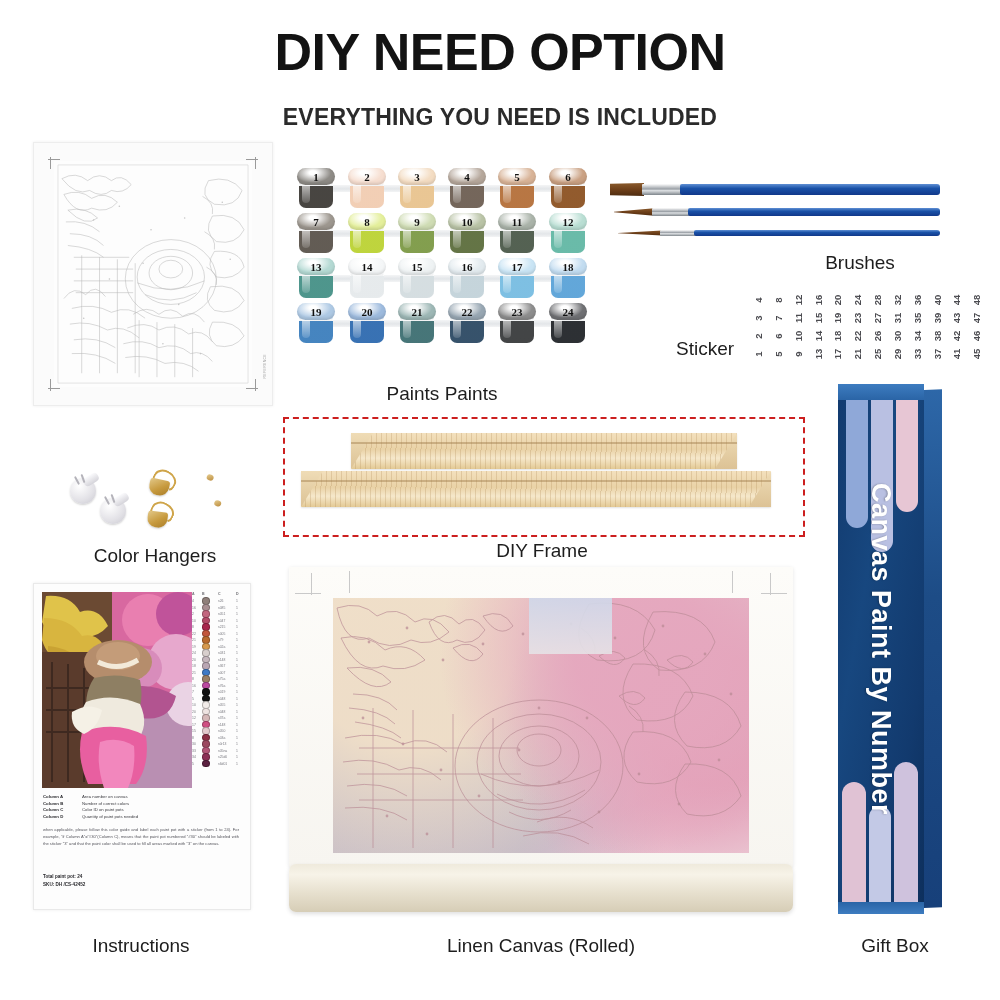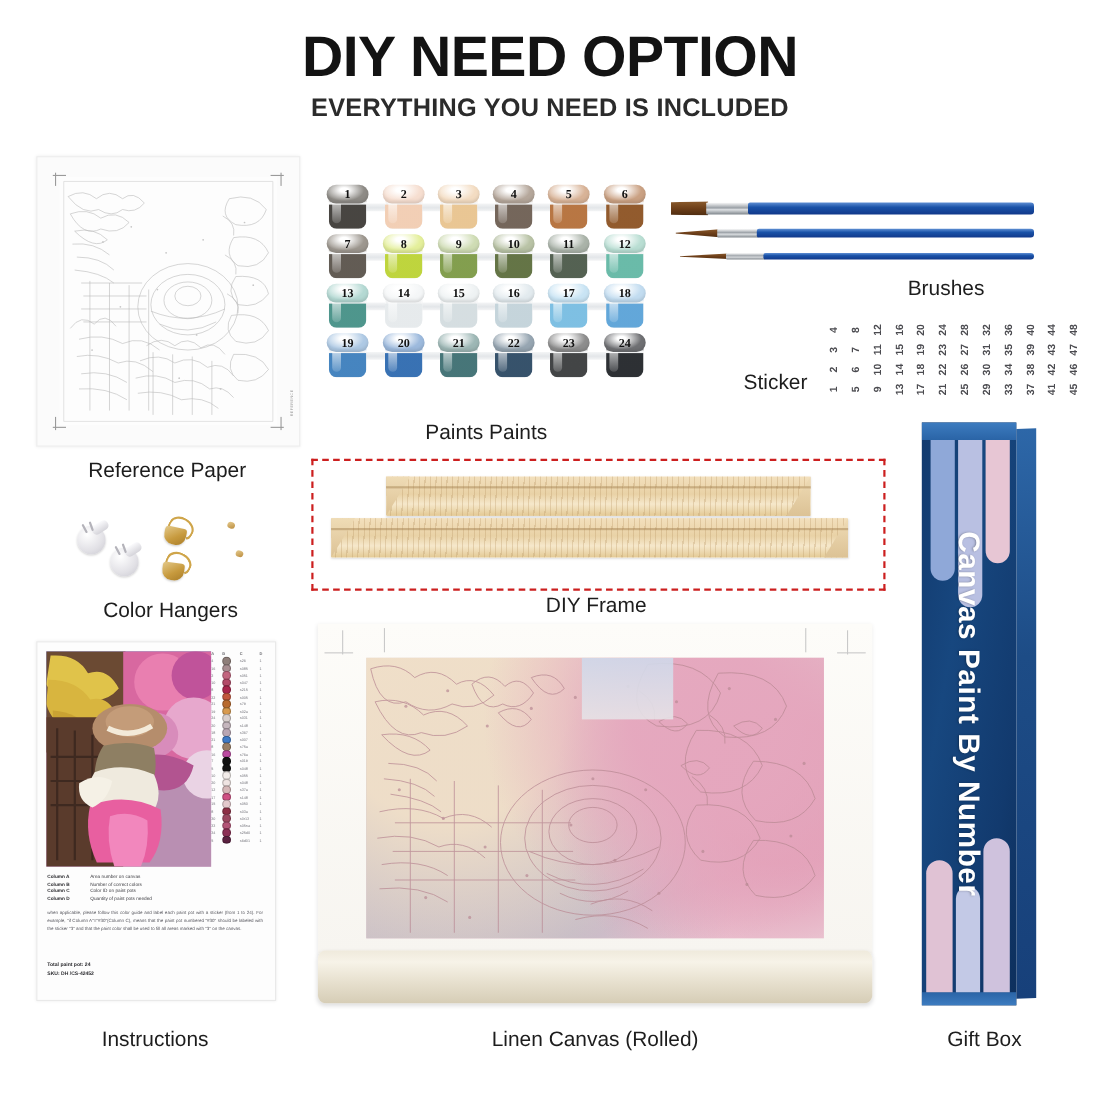--- a/index.html
+++ b/index.html
@@ -14,21 +14,21 @@
   }
   .page{position:relative;width:1000px;height:1000px;}
 
   
   .title{
     position:absolute;left:0;top:26px;width:1000px;text-align:center;
     font-size:52px;font-weight:bold;letter-spacing:-0.5px;color:#131313;
     line-height:1;
   }
   .subtitle{
-    position:absolute;left:0;top:84px;width:1000px;text-align:center;
+    position:absolute;left:0;top:104px;width:1000px;text-align:center;
     font-size:23px;font-weight:bold;letter-spacing:0.2px;color:#2b2b2b;
   }
 
   .caption{
     position:absolute;text-align:center;font-size:19px;color:#1d1d1d;
     font-weight:400;white-space:nowrap;
   }
 
   
   .ref-paper{
@@ -348,21 +348,20 @@
             <circle cx="110" cy="186" r="0.8"></circle>
               <circle cx="148" cy="196" r="0.8"></circle>
             <circle cx="90" cy="104" r="0.8"></circle>
               <circle cx="126" cy="146" r="0.8"></circle>
           </g>
         </g>
       </svg>
     </div>
     <div class="ref-side-text">REFERENCE</div>
   </div>
-  <div class="caption" style="left:33px;top:418px;width:238px;">Reference Paper</div>
 
   <div class="pots">
       <div class="pot-row" style="top: 0px;">
         <div class="pot-rail"></div>
         <div class="pot" style="left: 0px;">
           <div class="pot-body" style="background: linear-gradient(rgb(142, 139, 134), rgb(142, 139, 134) 30%, rgb(242, 243, 244) 34%, rgb(236, 238, 240) 100%);">
             <div class="pot-liquid" style="background: linear-gradient(rgb(63, 60, 56), rgb(63, 60, 56)); opacity: 0.95;"></div>
             <div class="pot-gloss"></div>
           </div>
           <div class="pot-lid" style="background: radial-gradient(at 42% 28%, rgb(255, 255, 255) 0px, rgb(255, 255, 255) 12%, rgb(142, 139, 134) 58%, rgb(142, 139, 134) 100%);"></div>

